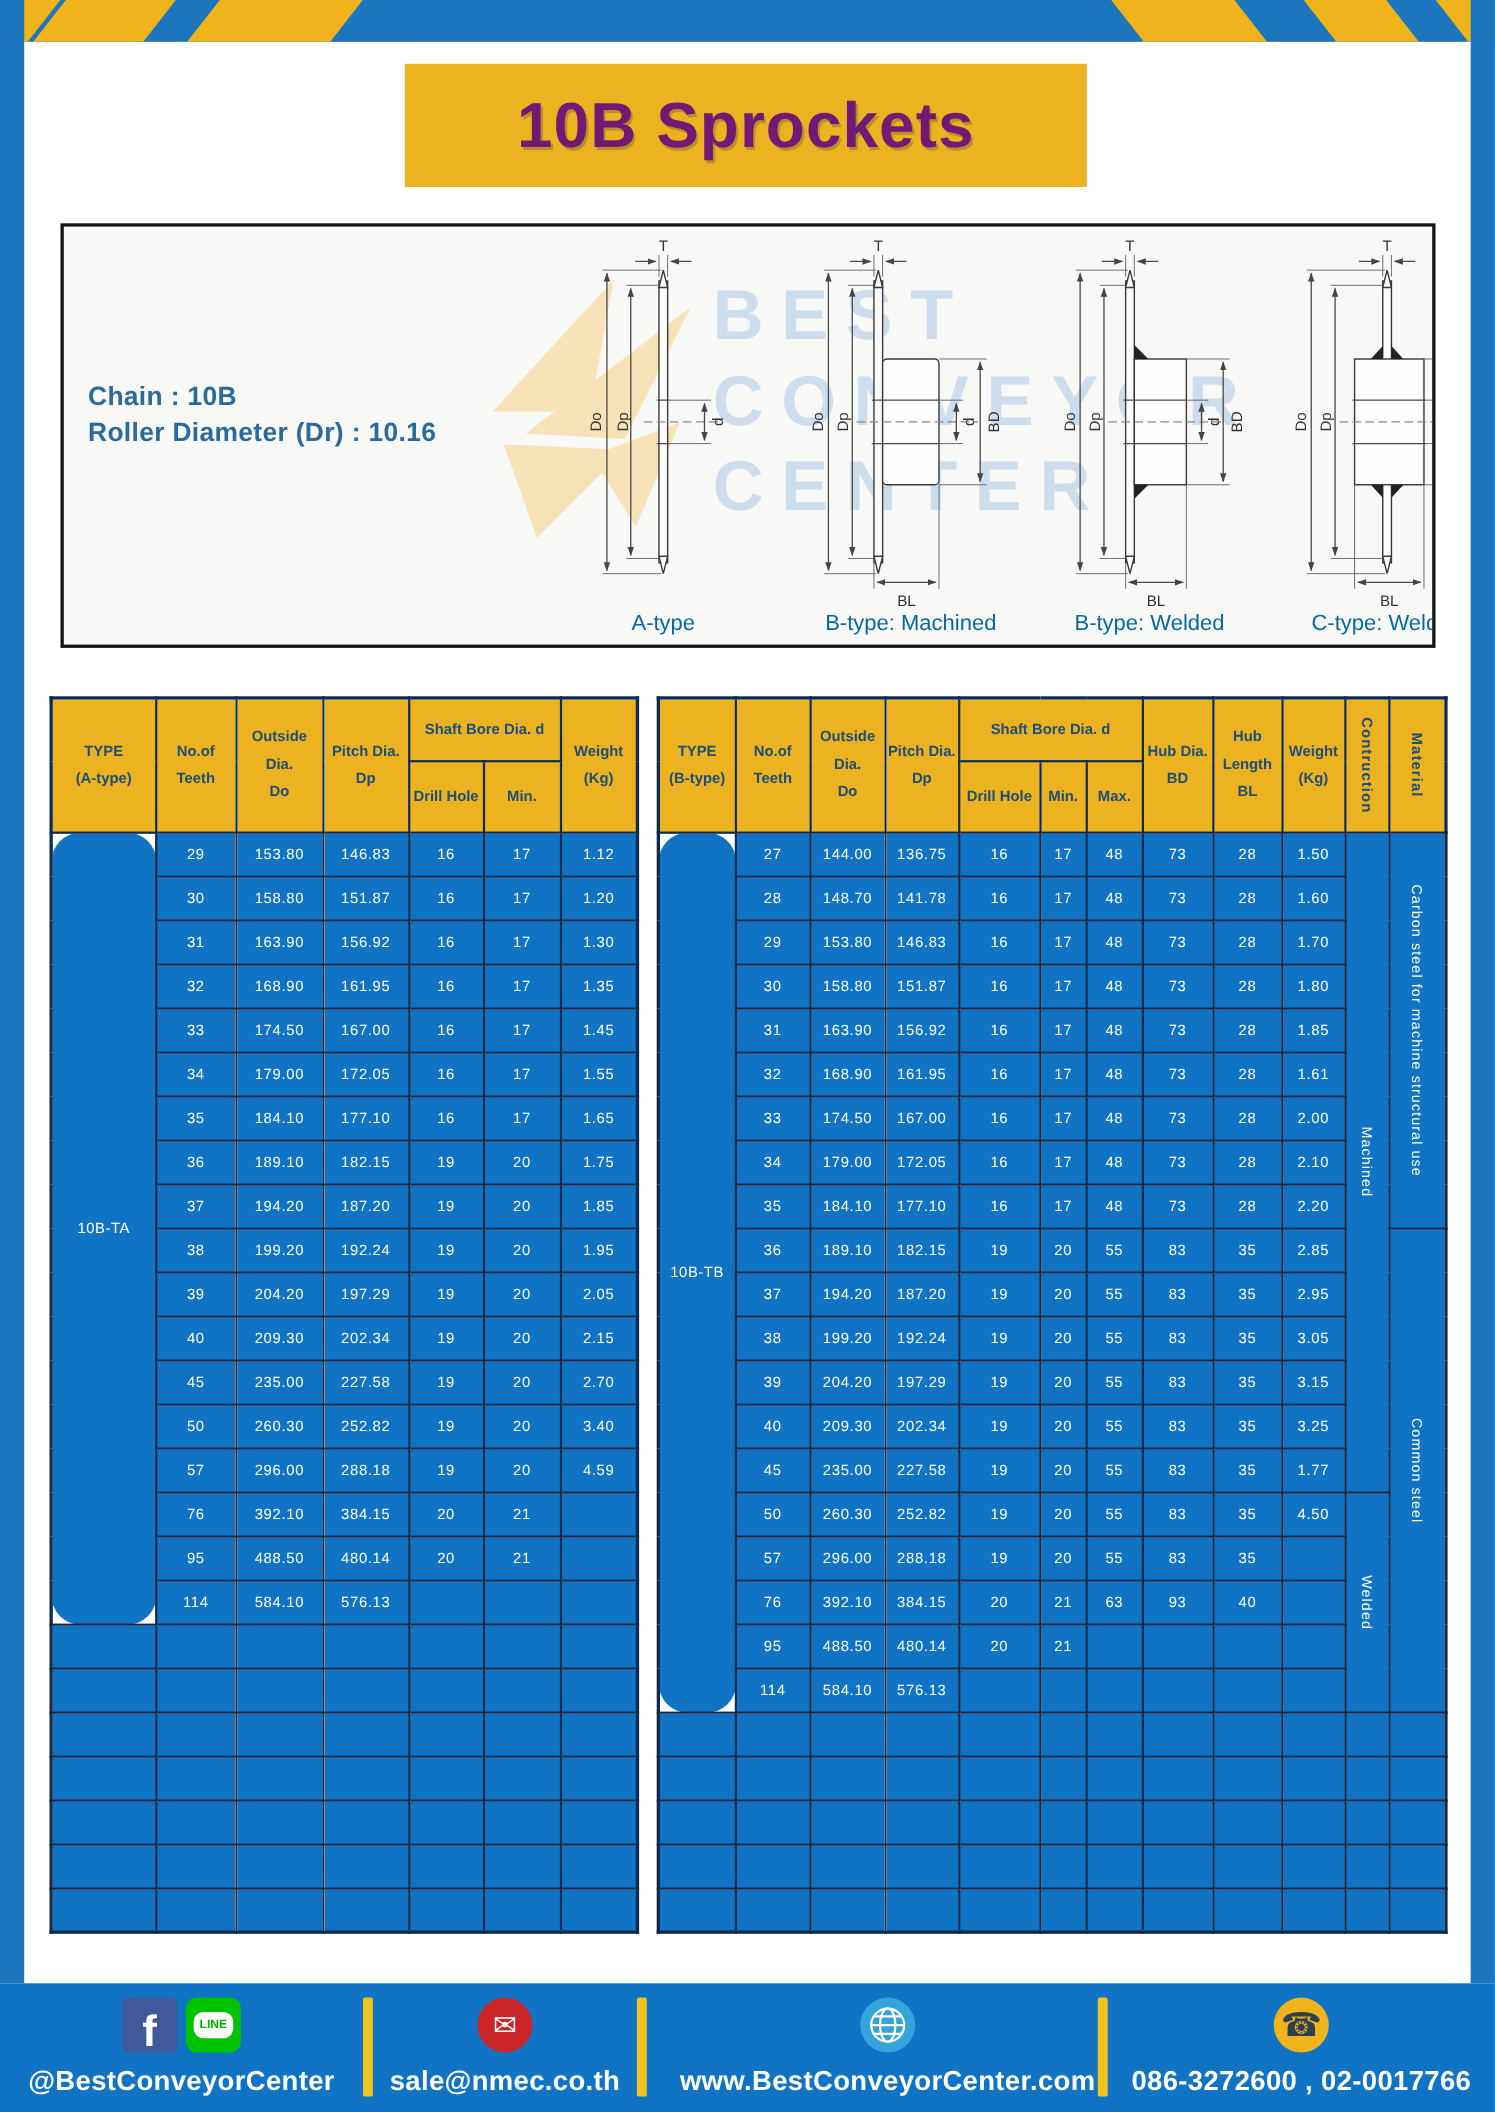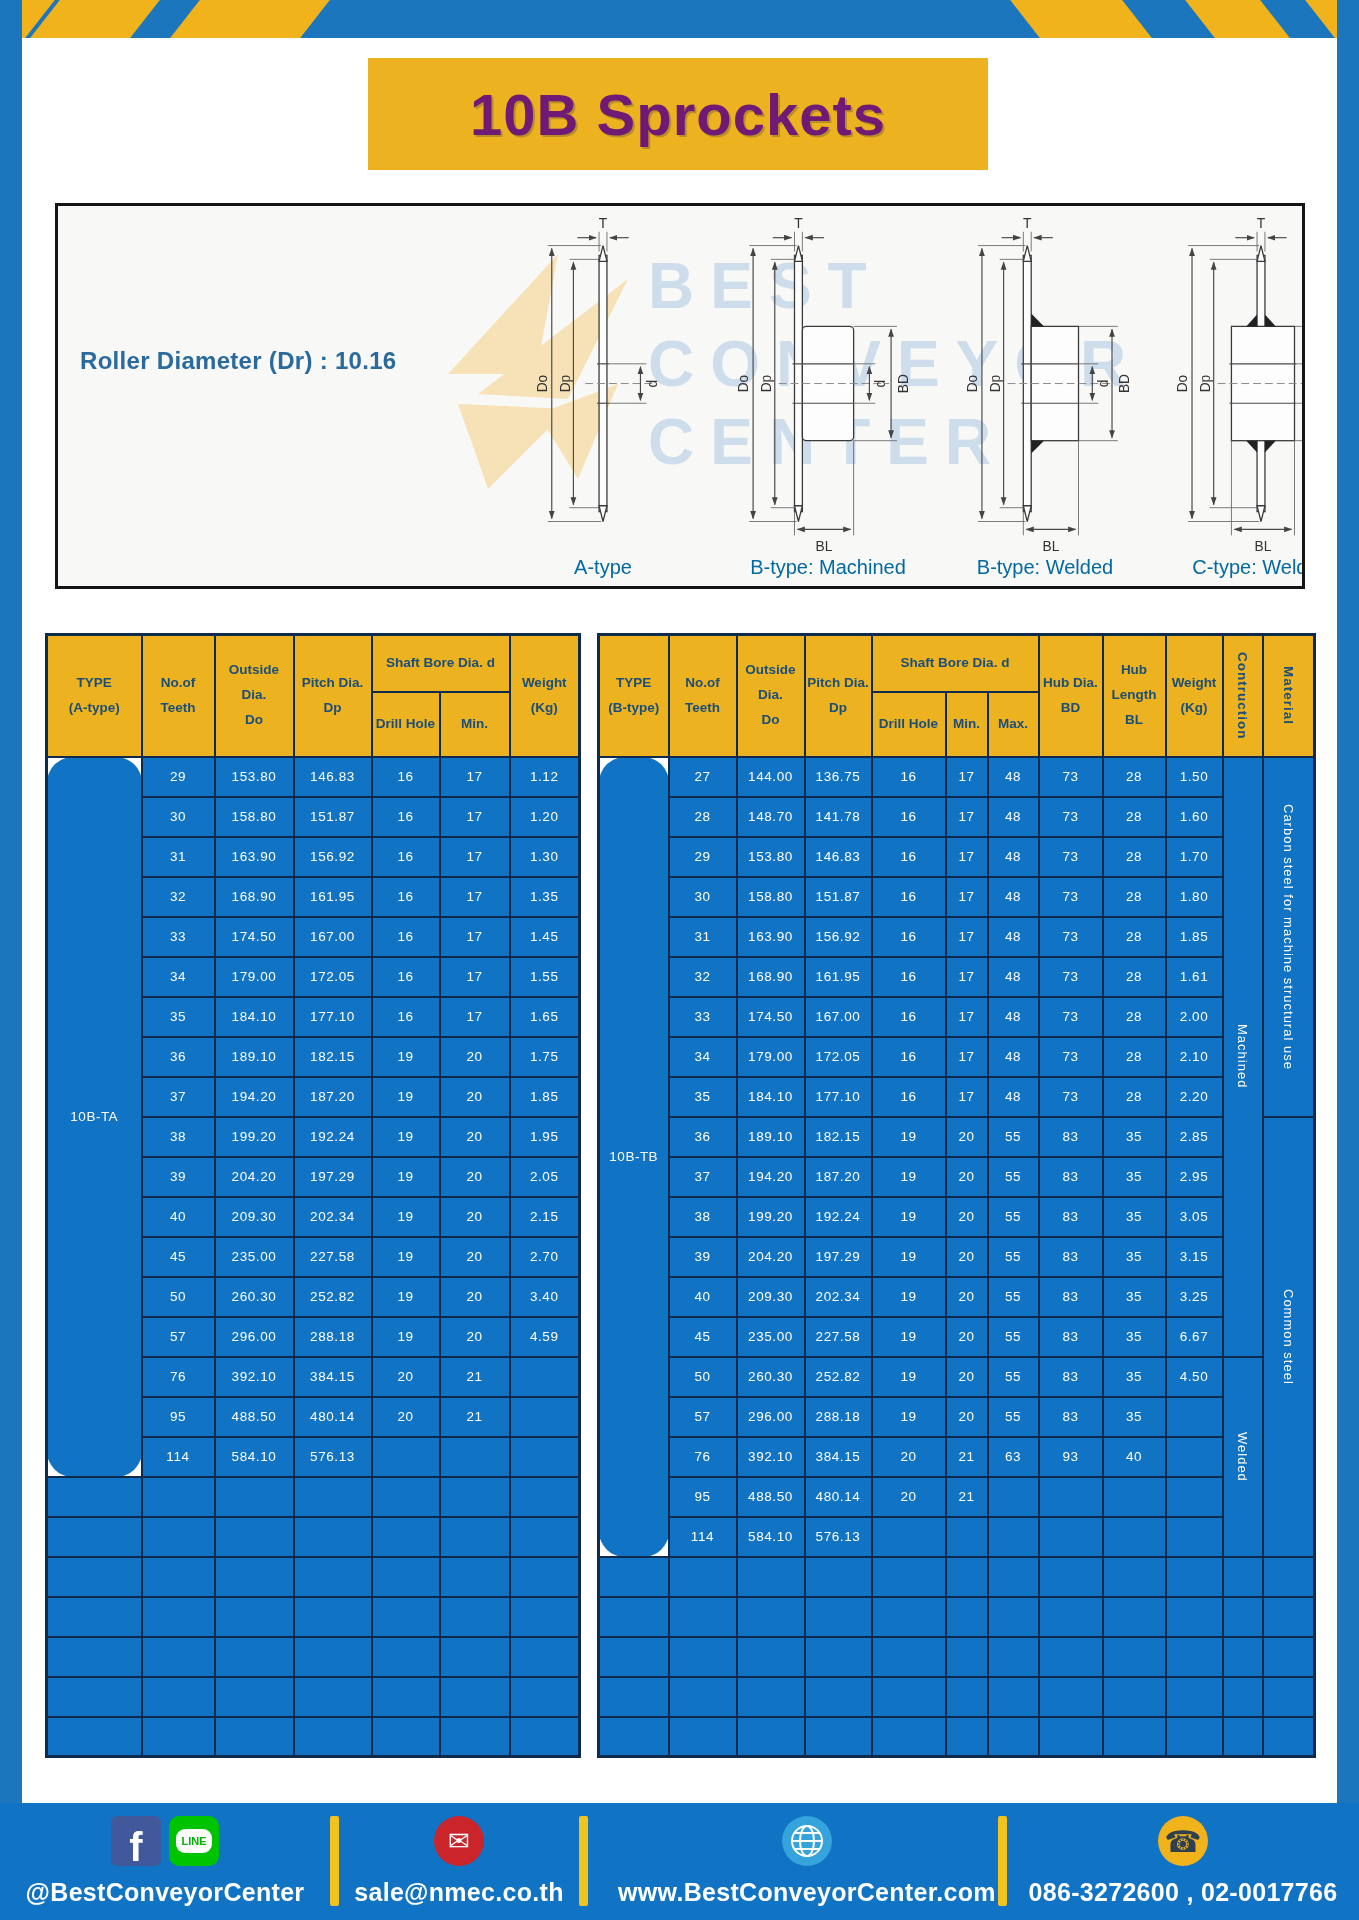--- a/index.html
+++ b/index.html
@@ -103,20 +103,21 @@
         </g>
       </svg>
       <div class="wm-text">
         <div>BEST</div>
         <div>CONVEYOR</div>
         <div>CENTER</div>
       </div>
     </div>
 
     <div class="specs" id="specs">
+        <div class="spec-line">Chain  :  10B</div>
         <div class="spec-line">Roller Diameter (Dr)  : 10.16</div>
       </div>
 
     <div class="fig" style="left:445px;">
       <svg width="200" height="340" viewBox="0 0 200 345">
         <defs>
             <marker id="arrA" viewBox="0 0 10 10" refX="9" refY="5" markerWidth="7" markerHeight="7" orient="auto-start-reverse">
               <path d="M0,1.5 L10,5 L0,8.5 z" fill="#444" stroke="none"></path>
             </marker>
           </defs>
@@ -728,21 +729,21 @@
         </tr>
         <tr>
           <td>45</td>
           <td>235.00</td>
           <td>227.58</td>
           <td>19</td>
           <td>20</td>
           <td>55</td>
           <td>83</td>
           <td>35</td>
-          <td>6.67</td>
+          <td>1.77</td>
         </tr>
         <tr>
           <td>50</td>
           <td>260.30</td>
           <td>252.82</td>
           <td>19</td>
           <td>20</td>
           <td>55</td>
           <td>83</td>
           <td>35</td>

